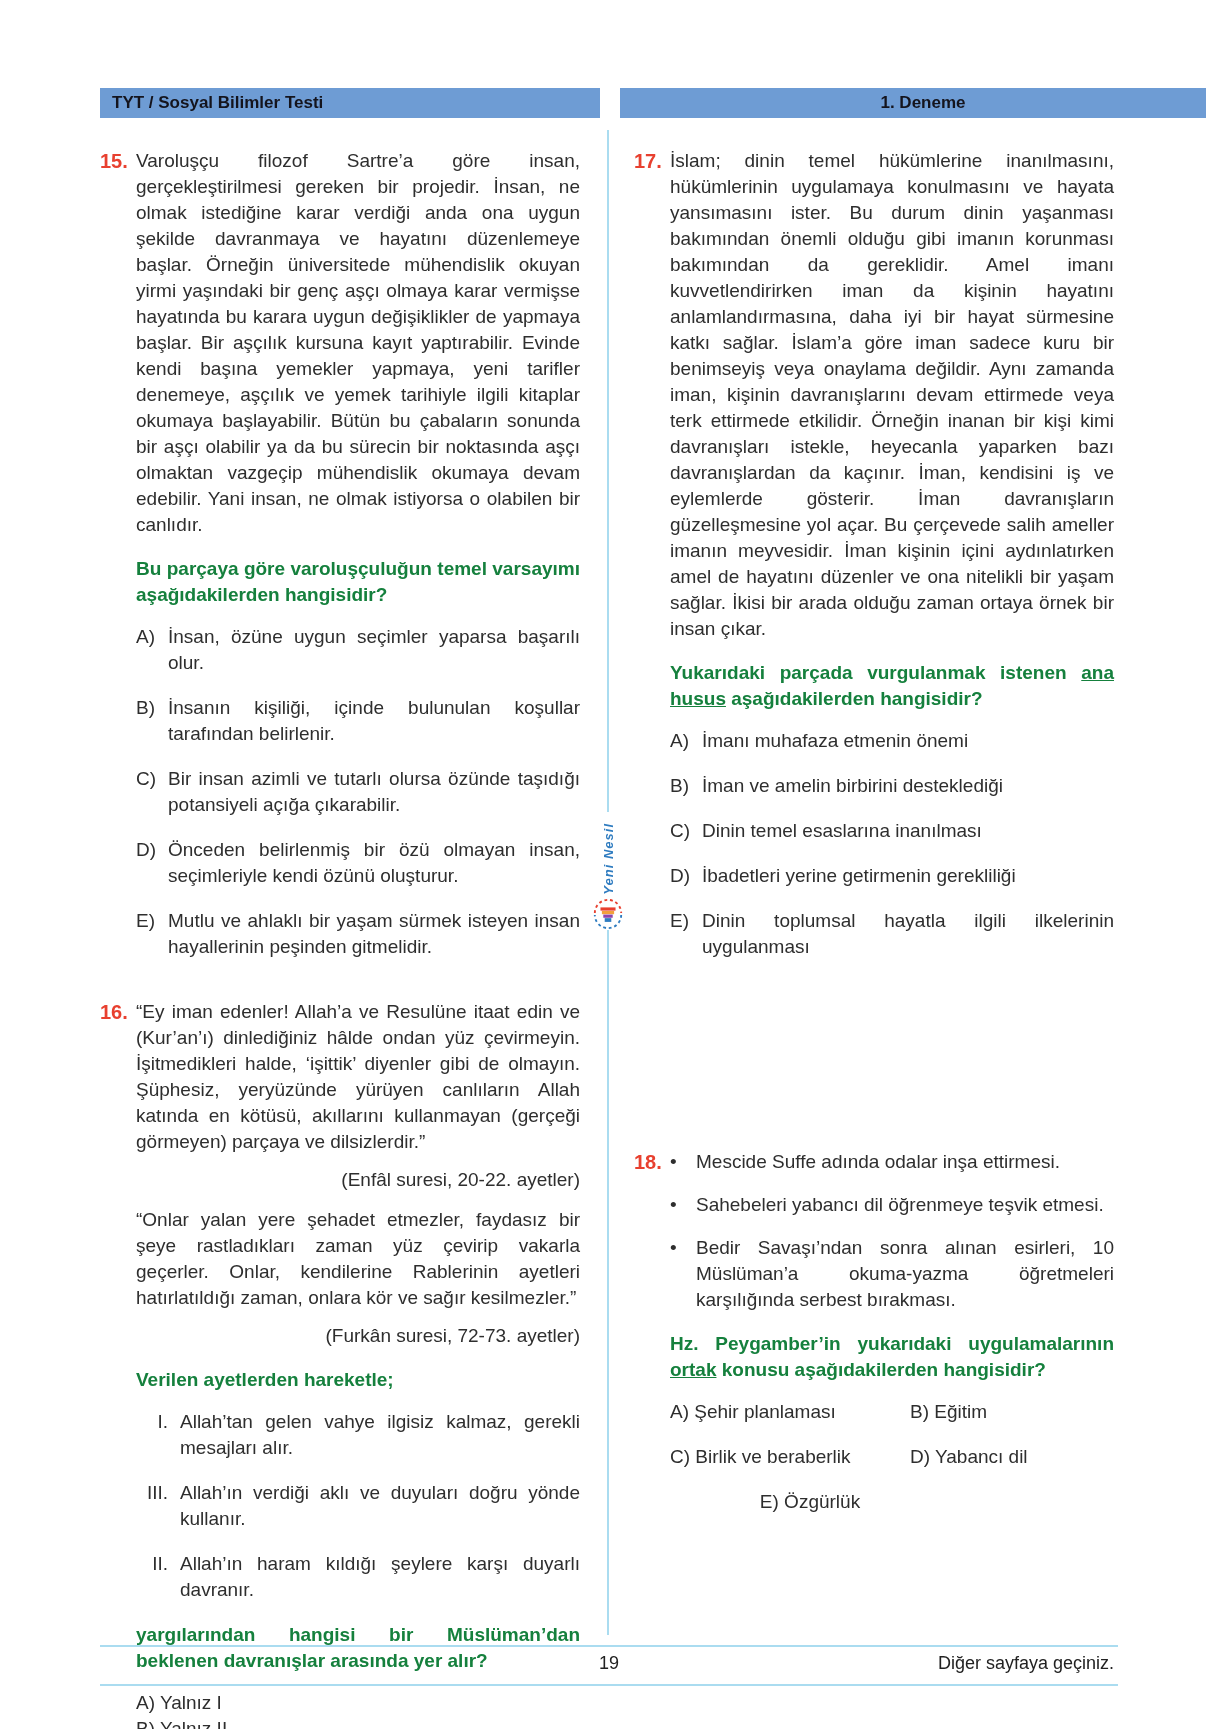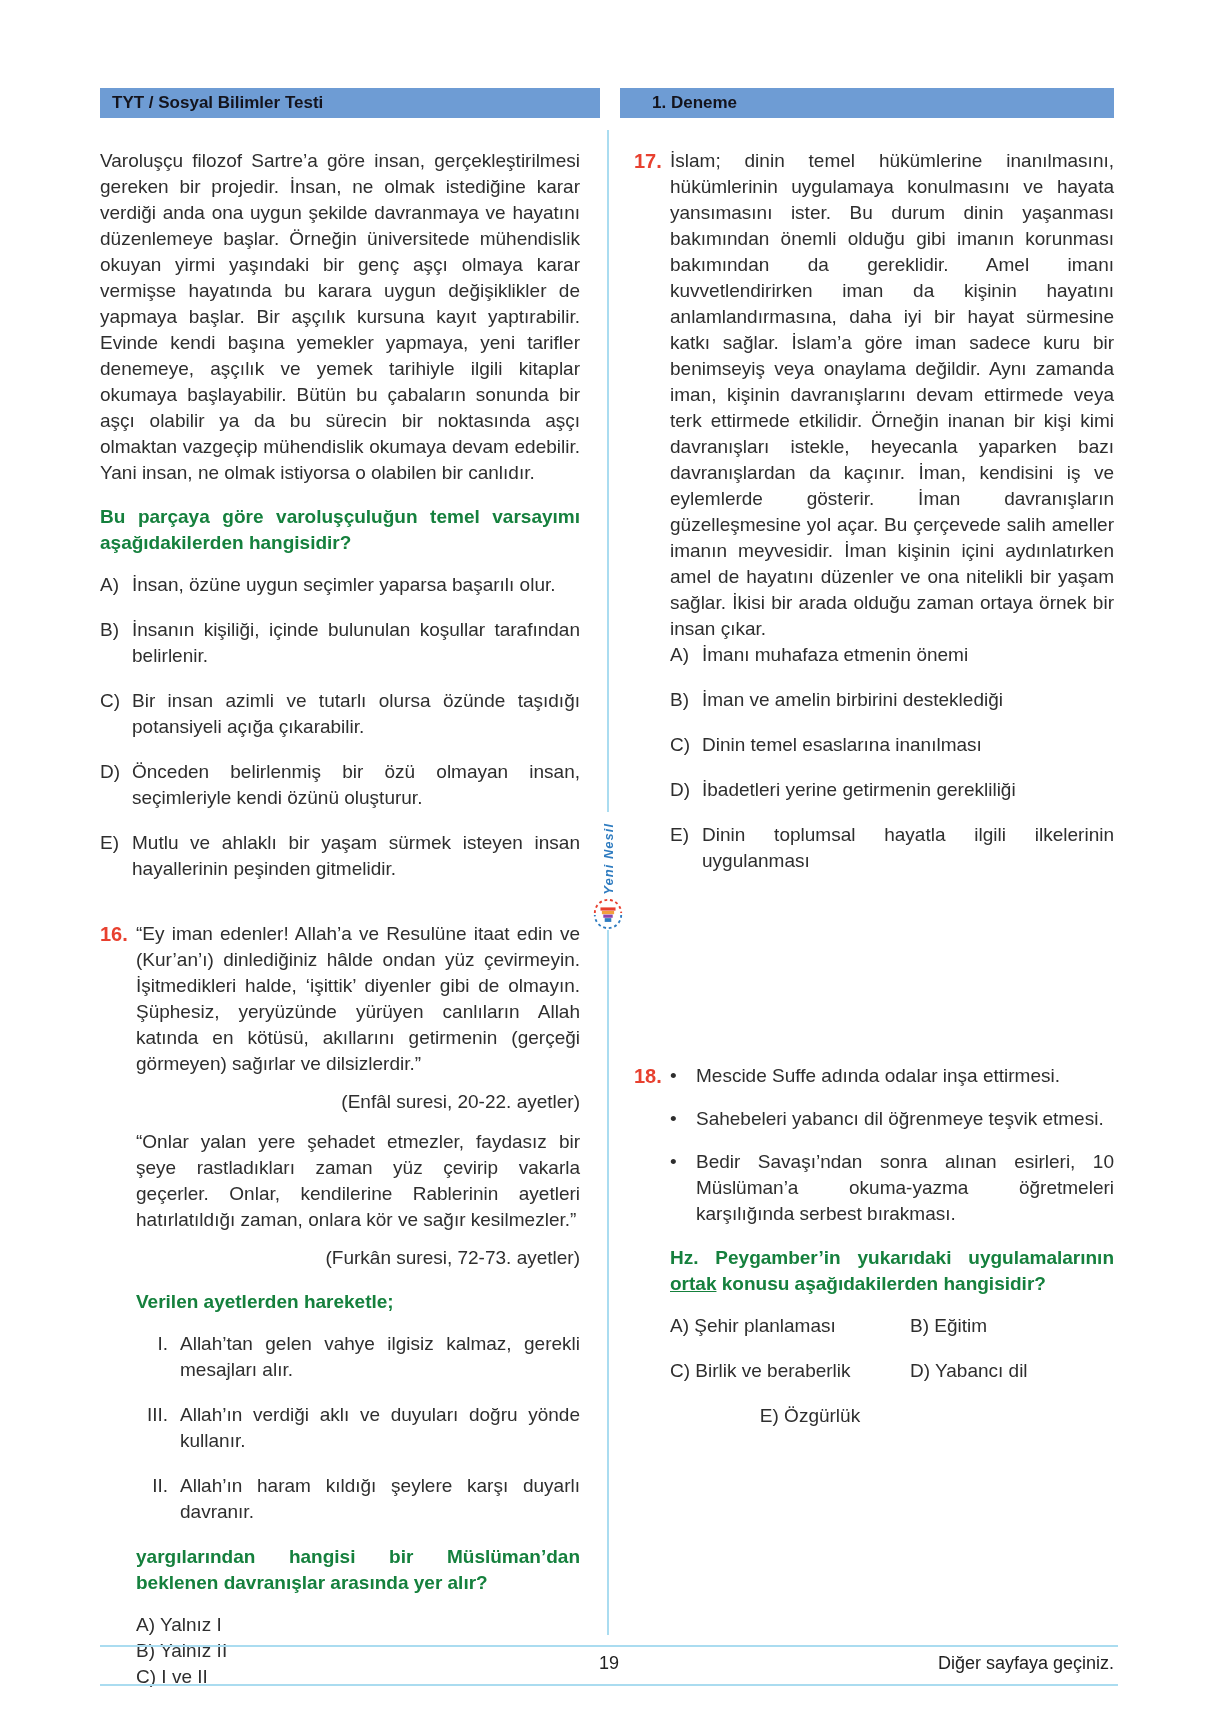--- a/index.html
+++ b/index.html
@@ -13,21 +13,21 @@
   html,body{margin:0;padding:0;}
   body{
     width:1218px;height:1729px;position:relative;background:#ffffff;
     font-family:"Liberation Sans", sans-serif;color:var(--text);
   }
   .bar{
     position:absolute;top:88px;height:30px;background:var(--header_bg);
     color:#14141d;font-weight:bold;font-size:17px;display:flex;align-items:center;
   }
   .bar-left{left:100px;width:500px;padding-left:12px;}
-  .bar-right{left:620px;width:494px;justify-content:flex-start;padding-right:12px;padding-left:32px;}
+  .bar-right{left:620px;width:586px;justify-content:center;padding-right:12px;padding-left:32px;}
 
   .divider{position:absolute;left:607px;top:130px;width:2px;height:1505px;background:var(--line_blue);}
 
   .logo{
     position:absolute;left:584px;top:812px;width:48px;height:118px;background:#ffffff;
     display:flex;flex-direction:column;align-items:center;justify-content:flex-end;gap:3px;z-index:5;
   }
   .logo-text{
     writing-mode:vertical-rl;transform:rotate(180deg);
     color:var(--logo_blue);font-weight:bold;font-size:13px;letter-spacing:1px;font-style:italic;
@@ -89,20 +89,21 @@
     <rect x="9" y="10" width="16" height="3.4" fill="#e8402f"></rect>
     <rect x="10.5" y="13.8" width="13" height="3.4" fill="#f2a03d"></rect>
     <rect x="12" y="17.6" width="10" height="3.4" fill="#8e44ad"></rect>
     <rect x="13.5" y="21.4" width="7" height="4" fill="#2f7cc0"></rect>
   </svg>
 </div>
 
 <div class="col col-left">
 
   <div class="question">
+    <div class="qnum">15.</div>
     <div class="qbody">
       <p style="margin:0">Varoluşçu filozof Sartre’a göre insan, gerçekleştirilmesi gereken bir projedir. İnsan, ne olmak istediğine karar verdiği anda ona uygun şekilde davranmaya ve hayatını düzenlemeye başlar. Örneğin üniversitede mühendislik okuyan yirmi yaşındaki bir genç aşçı olmaya karar vermişse hayatında bu karara uygun değişiklikler de yapmaya başlar. Bir aşçılık kursuna kayıt yaptırabilir. Evinde kendi başına yemekler yapmaya, yeni tarifler denemeye, aşçılık ve yemek tarihiyle ilgili kitaplar okumaya başlayabilir. Bütün bu çabaların sonunda bir aşçı olabilir ya da bu sürecin bir noktasında aşçı olmaktan vazgeçip mühendislik okumaya devam edebilir. Yani insan, ne olmak istiyorsa o olabilen bir canlıdır.</p>
       <div class="stem">Bu parçaya göre varoluşçuluğun temel varsayımı aşağıdakilerden hangisidir?</div>
       <div class="option">
         <span class="olabel">A)</span>
         <span class="otext">İnsan, özüne uygun seçimler yaparsa başarılı olur.</span>
       </div>
       <div class="option">
         <span class="olabel">B)</span>
         <span class="otext">İnsanın kişiliği, içinde bulunulan koşullar tarafından belirlenir.</span>
@@ -118,21 +119,21 @@
       <div class="option">
         <span class="olabel">E)</span>
         <span class="otext">Mutlu ve ahlaklı bir yaşam sürmek isteyen insan hayallerinin peşinden gitmelidir.</span>
       </div>
     </div>
   </div>
 
   <div class="question q16">
     <div class="qnum">16.</div>
     <div class="qbody">
-      <p style="margin:0">“Ey iman edenler! Allah’a ve Resulüne itaat edin ve (Kur’an’ı) dinlediğiniz hâlde ondan yüz çevirmeyin. İşitmedikleri halde, ‘işittik’ diyenler gibi de olmayın. Şüphesiz, yeryüzünde yürüyen canlıların Allah katında en kötüsü, akıllarını getirmenin (gerçeği görmeyen) sağırlar ve dilsizlerdir.”</p>
+      <p style="margin:0">“Ey iman edenler! Allah’a ve Resulüne itaat edin ve (Kur’an’ı) dinlediğiniz hâlde ondan yüz çevirmeyin. İşitmedikleri halde, ‘işittik’ diyenler gibi de olmayın. Şüphesiz, yeryüzünde yürüyen canlıların Allah katında en kötüsü, akıllarını kullanmayan (gerçeği görmeyen) parçaya ve dilsizlerdir.”</p>
       <div class="source">(Enfâl suresi, 20-22. ayetler)</div>
       <p style="margin:0">“Onlar yalan yere şehadet etmezler, faydasız bir şeye rastladıkları zaman yüz çevirip vakarla geçerler. Onlar, kendilerine Rablerinin ayetleri hatırlatıldığı zaman, onlara kör ve sağır kesilmezler.”</p>
       <div class="source">(Furkân suresi, 72-73. ayetler)</div>
       <div class="stem">Verilen ayetlerden hareketle;</div>
       <div class="statement">
         <span class="snum">I.</span>
         <span class="stext">Allah’tan gelen vahye ilgisiz kalmaz, gerekli mesajları alır.</span>
       </div>
       <div class="statement">
         <span class="snum">III.</span>
@@ -152,20 +153,23 @@
     </div>
   </div>
 </div>
 
 <div class="col col-right">
 
   <div class="question">
     <div class="qnum">17.</div>
     <div class="qbody">
       <p style="margin:0">İslam; dinin temel hükümlerine inanılmasını, hükümlerinin uygulamaya konulmasını ve hayata yansımasını ister. Bu durum dinin yaşanması bakımından önemli olduğu gibi imanın korunması bakımından da gereklidir. Amel imanı kuvvetlendirirken iman da kişinin hayatını anlamlandırmasına, daha iyi bir hayat sürmesine katkı sağlar. İslam’a göre iman sadece kuru bir benimseyiş veya onaylama değildir. Aynı zamanda iman, kişinin davranışlarını devam ettirmede veya terk ettirmede etkilidir. Örneğin inanan bir kişi kimi davranışları istekle, heyecanla yaparken bazı davranışlardan da kaçınır. İman, kendisini iş ve eylemlerde gösterir. İman davranışların güzelleşmesine yol açar. Bu çerçevede salih ameller imanın meyvesidir. İman kişinin içini aydınlatırken amel de hayatını düzenler ve ona nitelikli bir yaşam sağlar. İkisi bir arada olduğu zaman ortaya örnek bir insan çıkar.</p>
+      <div class="stem">
+        <span>Yukarıdaki parçada vurgulanmak istenen </span><span class="und">ana husus</span><span> aşağıdakilerden hangisidir?</span>
+      </div>
       <div class="option">
         <span class="olabel">A)</span>
         <span class="otext">İmanı muhafaza etmenin önemi</span>
       </div>
       <div class="option">
         <span class="olabel">B)</span>
         <span class="otext">İman ve amelin birbirini desteklediği</span>
       </div>
       <div class="option">
         <span class="olabel">C)</span>

